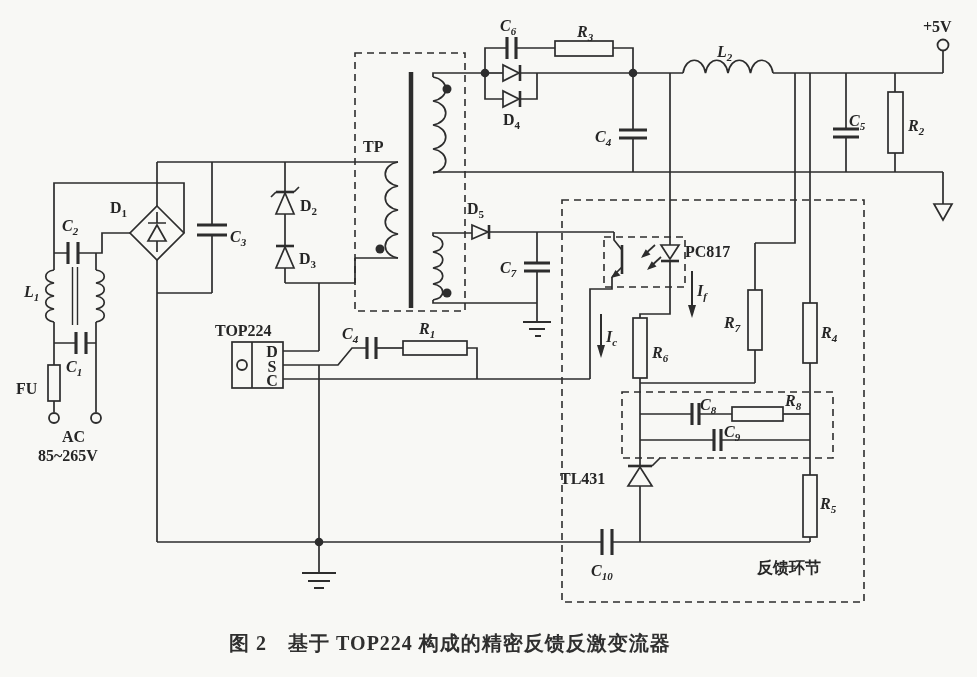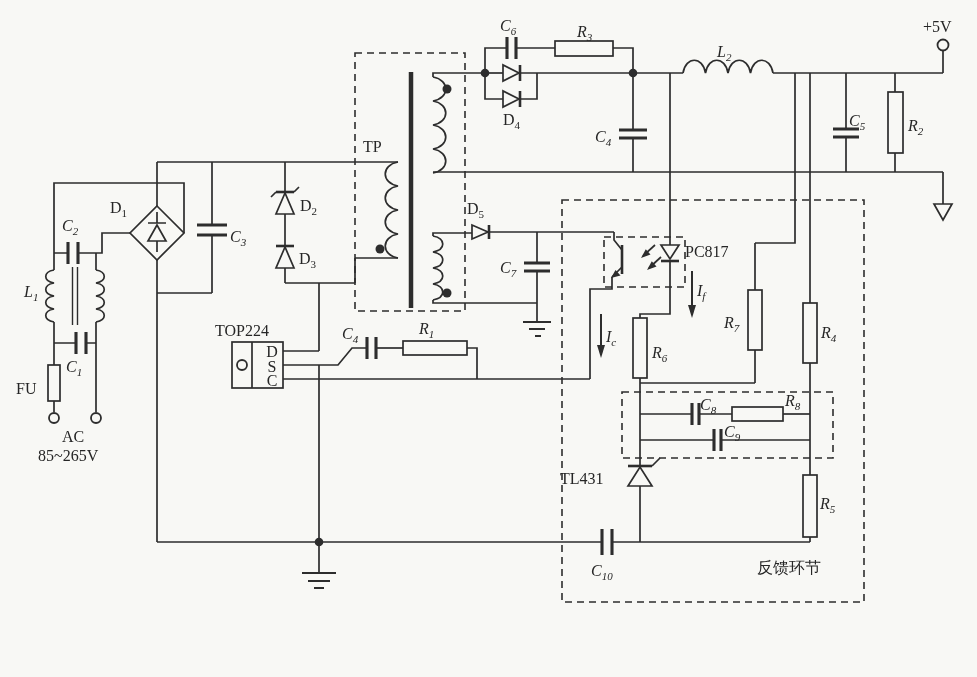--- a/index.html
+++ b/index.html
@@ -1,17 +1,17 @@
 <!DOCTYPE html>
 <html><head>
 <meta charset="utf-8">
 <style>
   html,body{margin:0;padding:0;background:#e9e9e7;}
   #page{position:relative;width:977px;height:677px;background:#f8f8f5;overflow:hidden;
-        font-family:"Liberation Serif",serif;}
+        font-family:"Liberation Serif",serif;font-weight:bold;}
   svg{display:block;}
   .wire{stroke:#2d2d2d;stroke-width:1.7;fill:none;}
   .thick{stroke:#2d2d2d;stroke-width:3.1;fill:none;}
   .bar{stroke:#2d2d2d;stroke-width:2.6;fill:none;}
   .core{stroke:#2d2d2d;stroke-width:4.5;fill:none;}
   .dashed{stroke:#2d2d2d;stroke-width:1.6;fill:none;stroke-dasharray:7 5;}
   .comp{stroke:#2d2d2d;stroke-width:1.7;fill:#f8f8f5;}
   .open{stroke:#2d2d2d;stroke-width:1.8;fill:#f8f8f5;}
   .dot{fill:#2d2d2d;stroke:none;}
   .head{fill:#2d2d2d;stroke:none;}
@@ -245,13 +245,14 @@
         <text x="591" y="576" class="lbl it" font-size="16"><tspan>C</tspan><tspan dy="3.5" font-size="11">10</tspan></text>
         <text x="757" y="573" class="lbl" font-size="19"><tspan>反馈环节</tspan></text>
         <text x="62" y="442" class="lbl" font-size="16"><tspan>AC</tspan></text>
         <text x="38" y="461" class="lbl" font-size="16"><tspan>85~265V</tspan></text>
         <text x="272" y="357" class="lbl" font-size="13" text-anchor="middle"><tspan>D</tspan></text>
         <text x="272" y="372" class="lbl" font-size="13" text-anchor="middle"><tspan>S</tspan></text>
         <text x="272" y="386" class="lbl" font-size="13" text-anchor="middle"><tspan>C</tspan></text>
       </g>
 </svg>
 
+<div id="caption">图 2　基于 TOP224 构成的精密反馈反激变流器</div>
 </div>
 
 </body></html>

